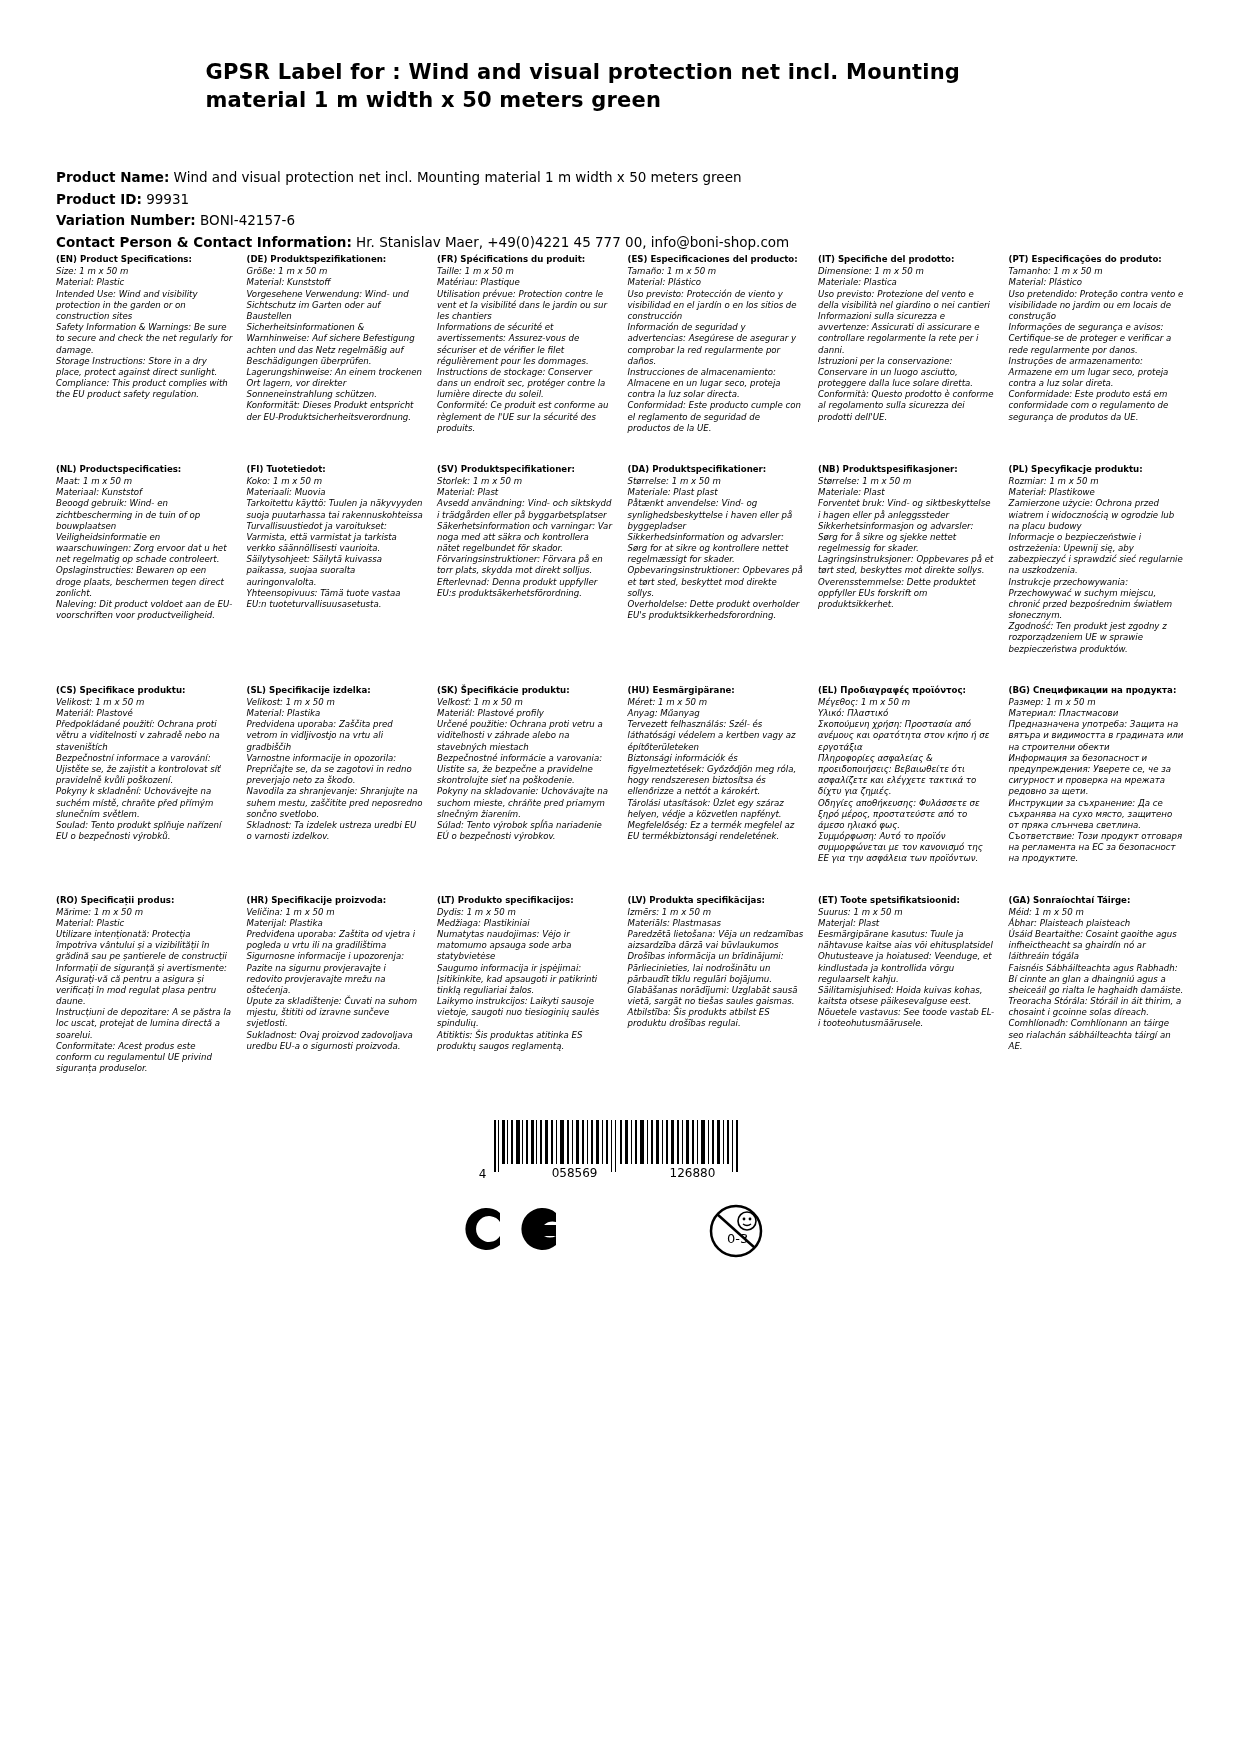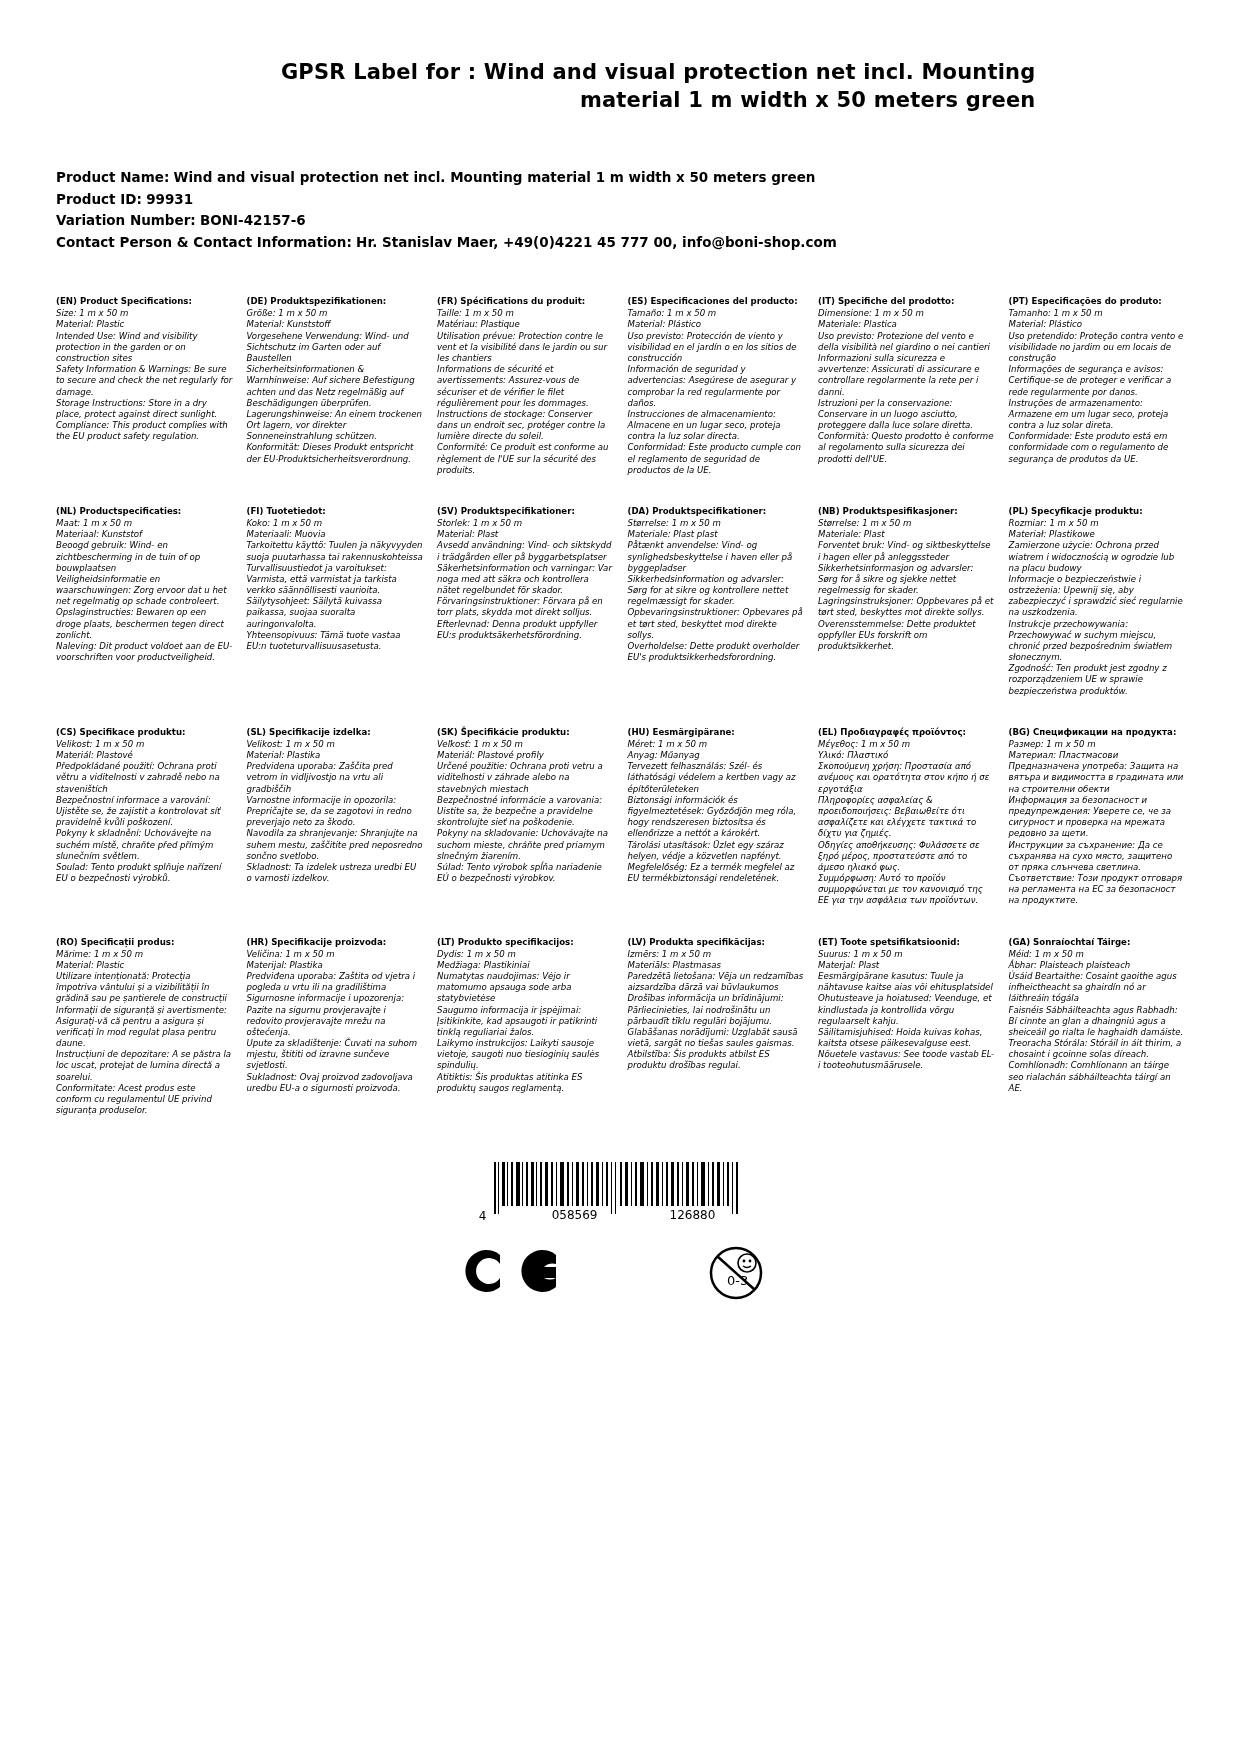--- a/index.html
+++ b/index.html
@@ -15,44 +15,43 @@
     -webkit-font-smoothing: antialiased;
   }
   .page {
     width: 1241px;
     min-height: 1754px;
     box-sizing: border-box;
     padding: 48px 56px 20px 56px;
     position: relative;
   }
   .doc-title {
-    text-align: right;
+    text-align: left;
     font-size: 21px;
     font-weight: bold;
     line-height: 1.35;
     margin: 10px auto 0 auto;
     max-width: 830px;
     letter-spacing: 0.2px;
   }
   .meta {
     margin-top: 52px;
     font-size: 13.5px;
     line-height: 1.62;
   }
   .meta .row {
     margin: 0;
   }
   .meta .lbl {
     font-weight: bold;
   }
   .meta .val {
-    font-weight: bold;
+    font-weight: normal;
   }
   .grid {
-    margin-top: 42px;
     display: grid;
     grid-template-columns: repeat(6, 1fr);
     column-gap: 14px;
     row-gap: 30px;
   }
   .cell {
     font-size: 8.6px;
     line-height: 1.3;
     color: #000;
     word-wrap: break-word;

